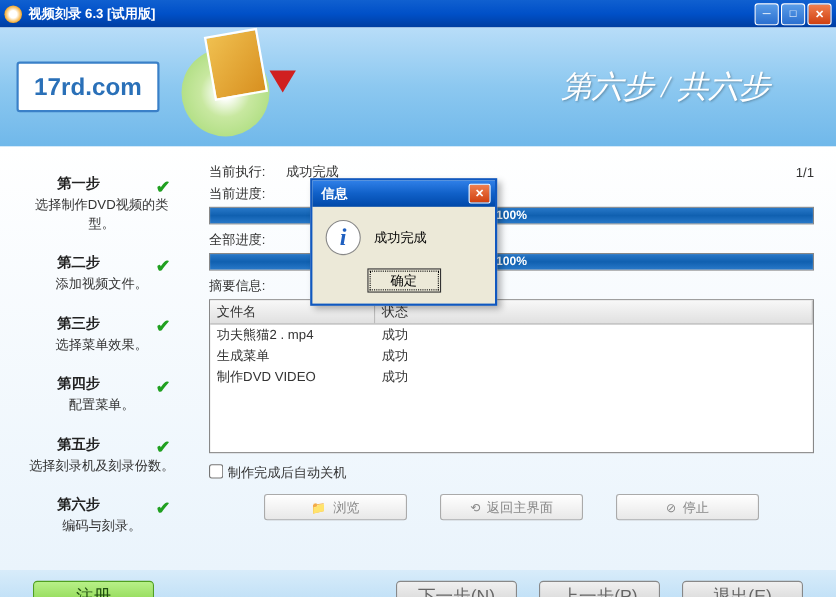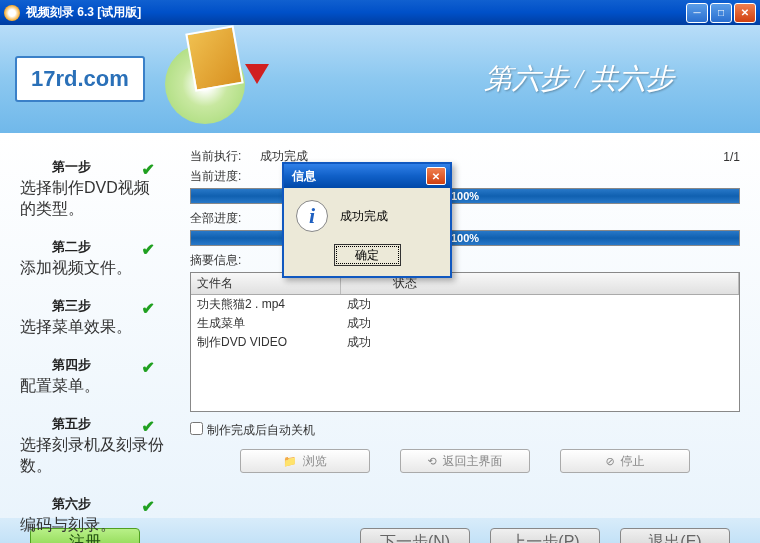--- a/index.html
+++ b/index.html
@@ -13,41 +13,41 @@
 .win-min { background: linear-gradient(#5a9de8, #2a6fd0); }
 .win-max { background: linear-gradient(#5a9de8, #2a6fd0); }
 .win-close { background: linear-gradient(#f08050, #d04010); }
 
 .header { height: 108px; background: linear-gradient(to bottom, #b8ddf8 0%, #8cc8f0 50%, #70b8ea 100%); display: flex; align-items: center; padding-left: 15px; position: relative; overflow: hidden; }
 .logo-box { background: #fff; border: 2px solid #3a80c8; border-radius: 3px; padding: 8px 14px; font-size: 22px; color: #2a70b8; font-weight: bold; }
 .disc-graphic { width: 90px; height: 90px; margin-left: 20px; position: relative; }
 .disc-graphic::before { content: ""; position: absolute; width: 80px; height: 80px; border-radius: 50%; background: radial-gradient(circle, #fff 10%, #c8e8a0 40%, #a0d870 100%); top: 10px; left: 0; }
 .disc-graphic::after { content: ""; position: absolute; width: 45px; height: 55px; background: linear-gradient(135deg, #f0c050, #d89020); top: -5px; left: 25px; transform: rotate(-10deg); border: 2px solid #fff; }
 .red-arrow { position: absolute; left: 80px; top: 30px; width: 0; height: 0; border-left: 12px solid transparent; border-right: 12px solid transparent; border-top: 20px solid #d02020; z-index: 2; }
-.header-title { margin-left: auto; margin-right: 86px; font-size: 28px; color: #fff; font-style: italic; font-family: "KaiTi", serif; text-shadow: 1px 1px 2px rgba(0,0,0,0.3); }
+.header-title { margin-left: auto; margin-right: 60px; font-size: 28px; color: #fff; font-style: italic; font-family: "KaiTi", serif; text-shadow: 1px 1px 2px rgba(0,0,0,0.3); }
 
 .content { display: flex; height: 385px; background: linear-gradient(to bottom, #fff 0%, #eaf4fc 100%); }
 
 .sidebar { width: 180px; padding: 25px 15px 0 20px; }
 .step { margin-bottom: 18px; position: relative; }
 .step-title { font-size: 13px; font-weight: bold; color: #222; margin-left: 32px; }
-.step-desc { font-size: 16px; color: #333; margin-top: 2px; }
+.step-desc { font-size: 12px; color: #333; margin-top: 2px; text-align: center; }
 .step-check { position: absolute; right: 10px; top: 2px; color: #20a020; font-size: 16px; font-weight: bold; }
 
 .main { flex: 1; padding: 15px 20px 10px 10px; font-size: 12px; color: #333; }
 .row-line { display: flex; align-items: center; margin-bottom: 3px; }
 .row-label { width: 70px; }
 .row-value { flex: 1; }
 .row-right { }
 .progress-wrap { position: relative; height: 16px; background: linear-gradient(#b8b8b8, #e8e8e8); border: 1px solid #888; margin-bottom: 6px; font-weight: bold; }
 .progress-fill { position: absolute; left: 0; top: 0; height: 100%; background: linear-gradient(to bottom, #2878c8 0%, #1060b0 50%, #2878c8 100%); width: 100%; }
 .progress-text { position: absolute; width: 100%; text-align: center; color: #fff; font-size: 11px; line-height: 14px; }
 
 .table-wrap { border: 1px solid #888; height: 140px; background: #fff; overflow: hidden; }
-.table-header { display: flex; background: linear-gradient(#f8f8f8, #e0e0e0); border-bottom: 1px solid #aaa; gap: 46px; }
+.table-header { display: flex; background: linear-gradient(#f8f8f8, #e0e0e0); border-bottom: 1px solid #aaa; }
 .th { padding: 2px 6px; font-size: 12px; border-right: 1px solid #bbb; }
 .th1 { width: 150px; }
 .th2 { flex: 1; }
 .table-body .tr { display: flex; }
 .td { padding: 1px 6px; font-size: 12px; }
 .td1 { width: 150px; }
 .td2 { flex: 1; }
 
 .checkbox-row { margin-top: 10px; display: flex; align-items: flex-start; gap: 4px; }
 .checkbox-row input { width: 13px; height: 13px; }

